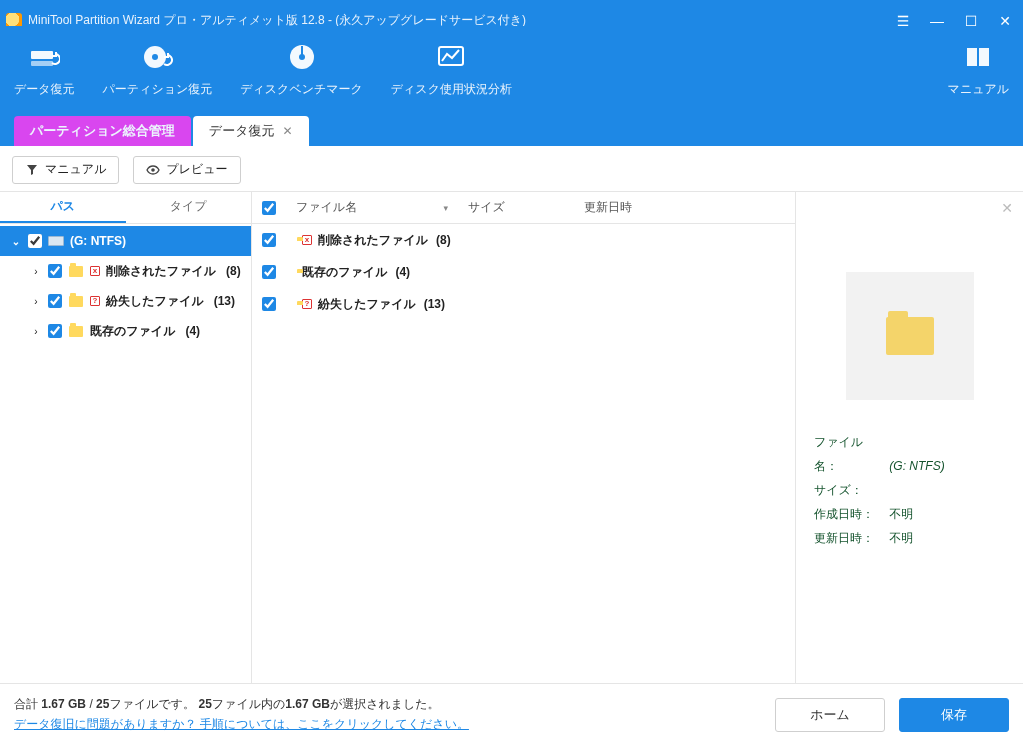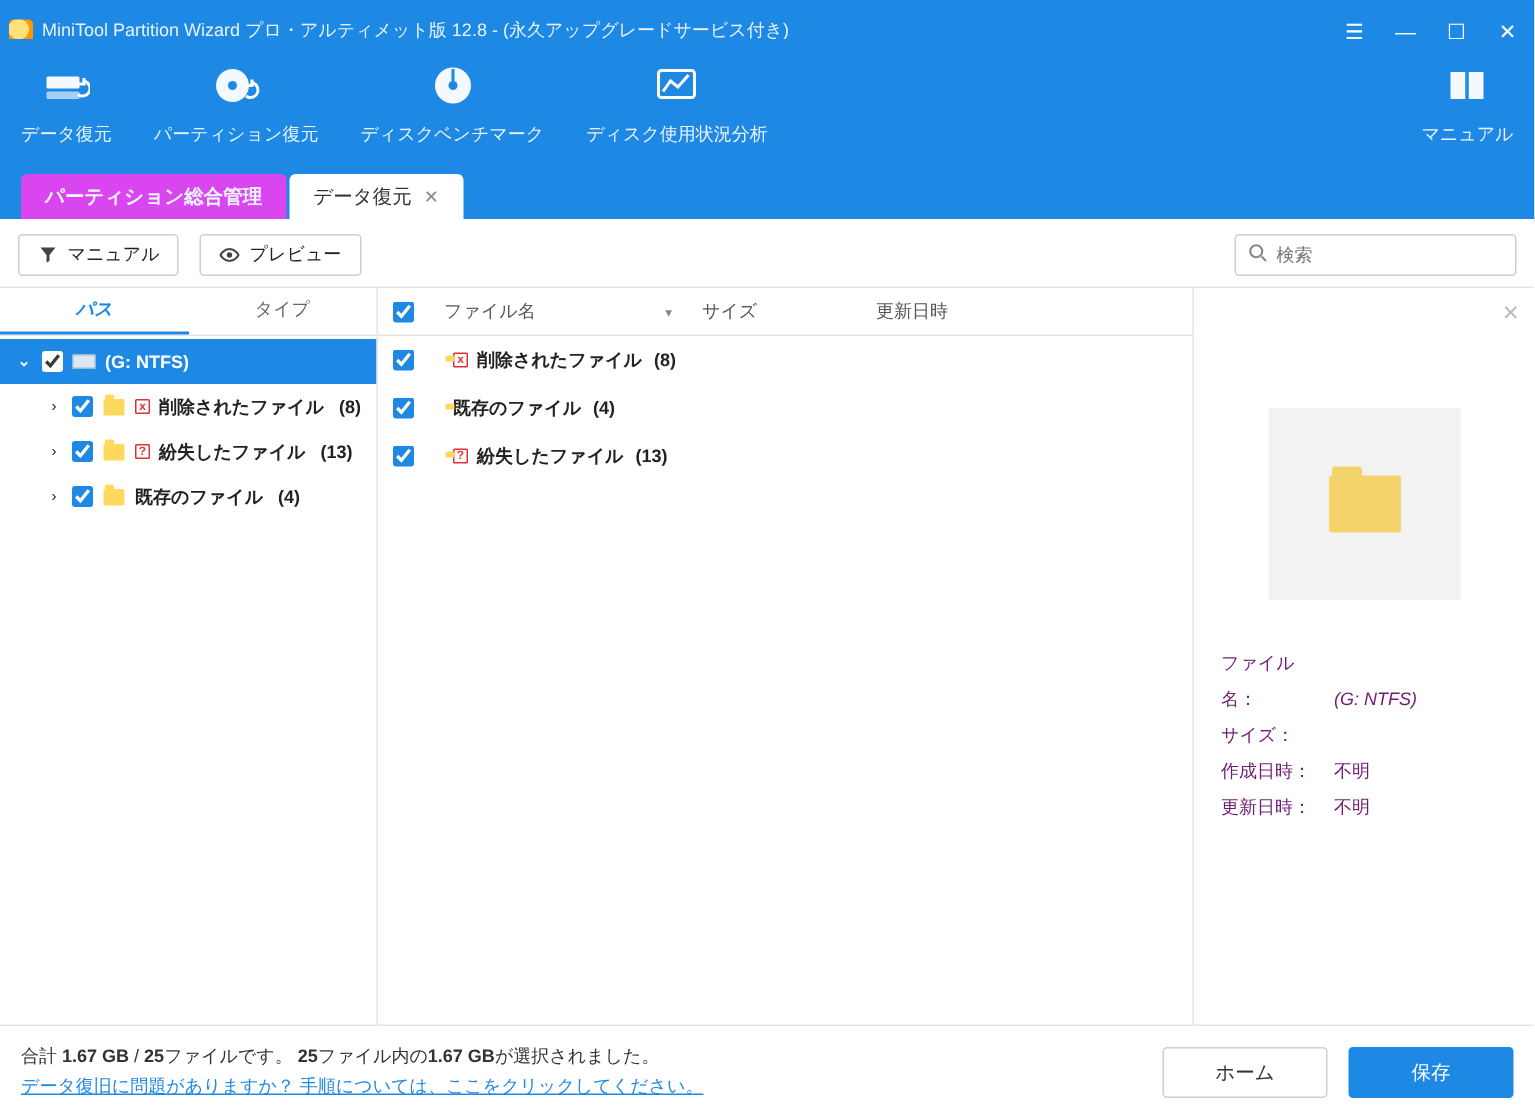--- a/index.html
+++ b/index.html
@@ -150,21 +150,20 @@
     display: flex; align-items: center; justify-content: center;
     font-size: 12px;
     color: #666;
     cursor: pointer;
     border-bottom: 2px solid transparent;
   }
   .inner-tabs .it.active {
     color: #1e88e5;
     border-bottom-color: #1e88e5;
     font-weight: 600;
-    font-style: italic;
   }
 
   .tree {
     flex: 1;
     overflow: auto;
     padding-top: 2px;
   }
   .tree-row {
     height: 30px;
     display: flex; align-items: center;
@@ -255,21 +254,21 @@
   .thumb-folder::before {
     content: "";
     position: absolute; top: -6px; left: 2px;
     width: 20px; height: 8px;
     background: #f4d46a;
     border-radius: 2px 2px 0 0;
   }
   .meta {
     padding: 0 18px;
     font-size: 12px;
-    color: #701a75;
+    color: #14532d;
     line-height: 2.0;
   }
   .meta .lbl { display: inline-block; width: 72px; }
   .meta .val { font-style: normal; }
   .meta .val.italic { font-style: italic; }
 
   
   .footer {
     height: 62px;
     border-top: 1px solid #e5e5e5;
@@ -403,29 +402,20 @@
     <span>マニュアル</span>
   </div>
   <div class="btn">
     <span class="ico">
       <svg width="14" height="12" viewBox="0 0 14 12">
           <path d="M7 2 C3 2 1 6 1 6 s2 4 6 4 6-4 6-4 S11 2 7 2z" fill="none" stroke="#444" stroke-width="1.3"></path>
           <circle cx="7" cy="6" r="1.8" fill="#444"></circle>
         </svg>
     </span>
     <span>プレビュー</span>
-  </div>
-  <div class="searchbox">
-    <span style="margin-right:6px;">
-      <svg width="13" height="13" viewBox="0 0 13 13">
-          <circle cx="5.5" cy="5.5" r="4" fill="none" stroke="#888" stroke-width="1.4"></circle>
-          <line x1="9" y1="9" x2="12" y2="12" stroke="#888" stroke-width="1.4"></line>
-        </svg>
-    </span>
-    <input type="text" placeholder="検索" style="">
   </div>
 </div>
 
 <div class="body-split">
 
   <div class="left-panel">
     <div class="inner-tabs">
       <div class="it active">
         <span>パス</span>
       </div>

